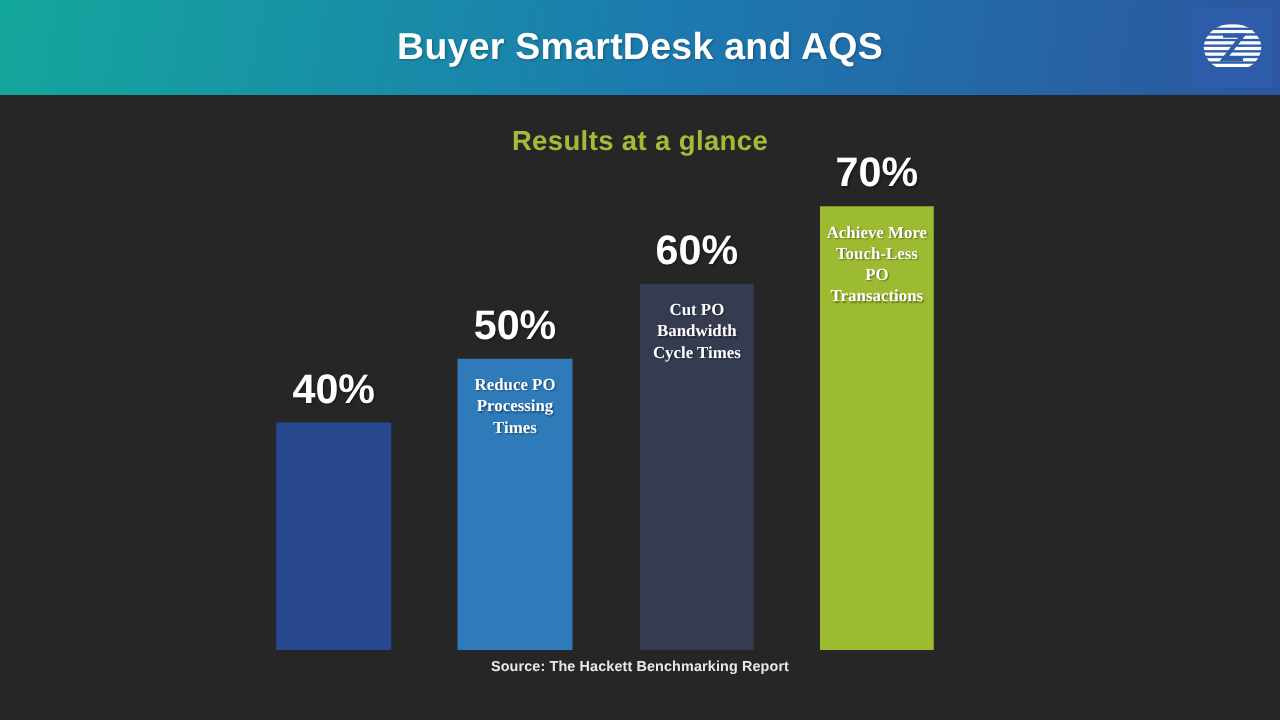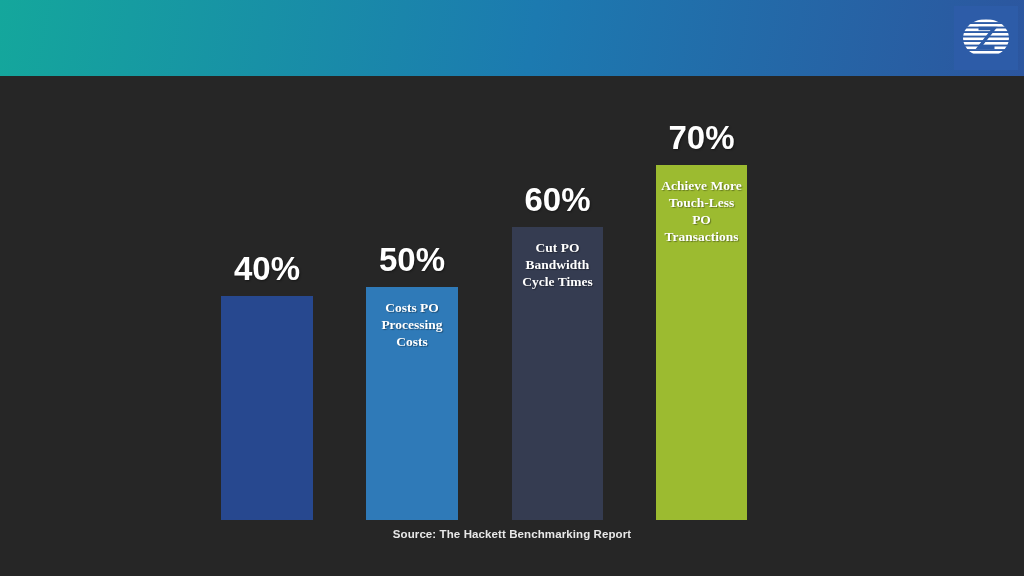--- a/index.html
+++ b/index.html
@@ -124,20 +124,21 @@
     font-weight: bold;
     letter-spacing: 0.1px;
   }
 </style>
 </head>
 <body>
 
 <div class="slide" style="background: rgb(38, 38, 38);">
 
   <div class="header-bar" style="background: linear-gradient(100deg, rgb(20, 167, 156) 0%, rgb(28, 122, 176) 52%, rgb(44, 86, 159) 100%);"></div>
+  <div class="header-title">Buyer SmartDesk and AQS</div>
 
   <div class="logo-box">
     <svg width="54" height="54" viewBox="0 0 54 54">
       <defs>
         <clipPath id="ell">
           <ellipse cx="27" cy="27" rx="23" ry="19"></ellipse>
         </clipPath>
       </defs>
       <g clip-path="url(#ell)">
         <rect x="0" y="0" width="54" height="54" fill="#2d5ca8"></rect>
@@ -151,33 +152,34 @@
           <rect x="0" y="35.5" width="54" height="2.6"></rect>
           <rect x="0" y="40.0" width="54" height="2.6"></rect>
         </g>
       </g>
       <g fill="none" stroke="#2d5ca8" stroke-width="3.4" stroke-linejoin="miter">
         <path d="M19.5 17.5 H35 L20 36.5 H35.5"></path>
       </g>
     </svg>
   </div>
 
+  <div class="subtitle">Results at a glance</div>
 
   <div class="chart">
 
     <div class="bar-group" id="bg0" style="left: 221px; width: 92px;">
-      <div class="bar" id="b0" style="height: 224px; background: rgb(39, 72, 143);">
+      <div class="bar" id="b0" style="height: 182px; background: rgb(39, 72, 143);">
         <div class="bar-value">40%</div>
       </div>
     </div>
 
     <div class="bar-group" id="bg1" style="left: 366px; width: 92px;">
       <div class="bar" id="b1" style="height: 233px; background: rgb(47, 122, 184);">
         <div class="bar-value">50%</div>
-        <div class="bar-label">Costs PO Processing Costs</div>
+        <div class="bar-label">Reduce PO Processing Times</div>
       </div>
     </div>
 
     <div class="bar-group" id="bg2" style="left: 512px; width: 91px; border-radius: 24px;">
       <div class="bar" id="b2" style="height: 293px; background: rgb(53, 60, 81);">
         <div class="bar-value">60%</div>
         <div class="bar-label">Cut PO Bandwidth Cycle Times</div>
       </div>
     </div>
 

